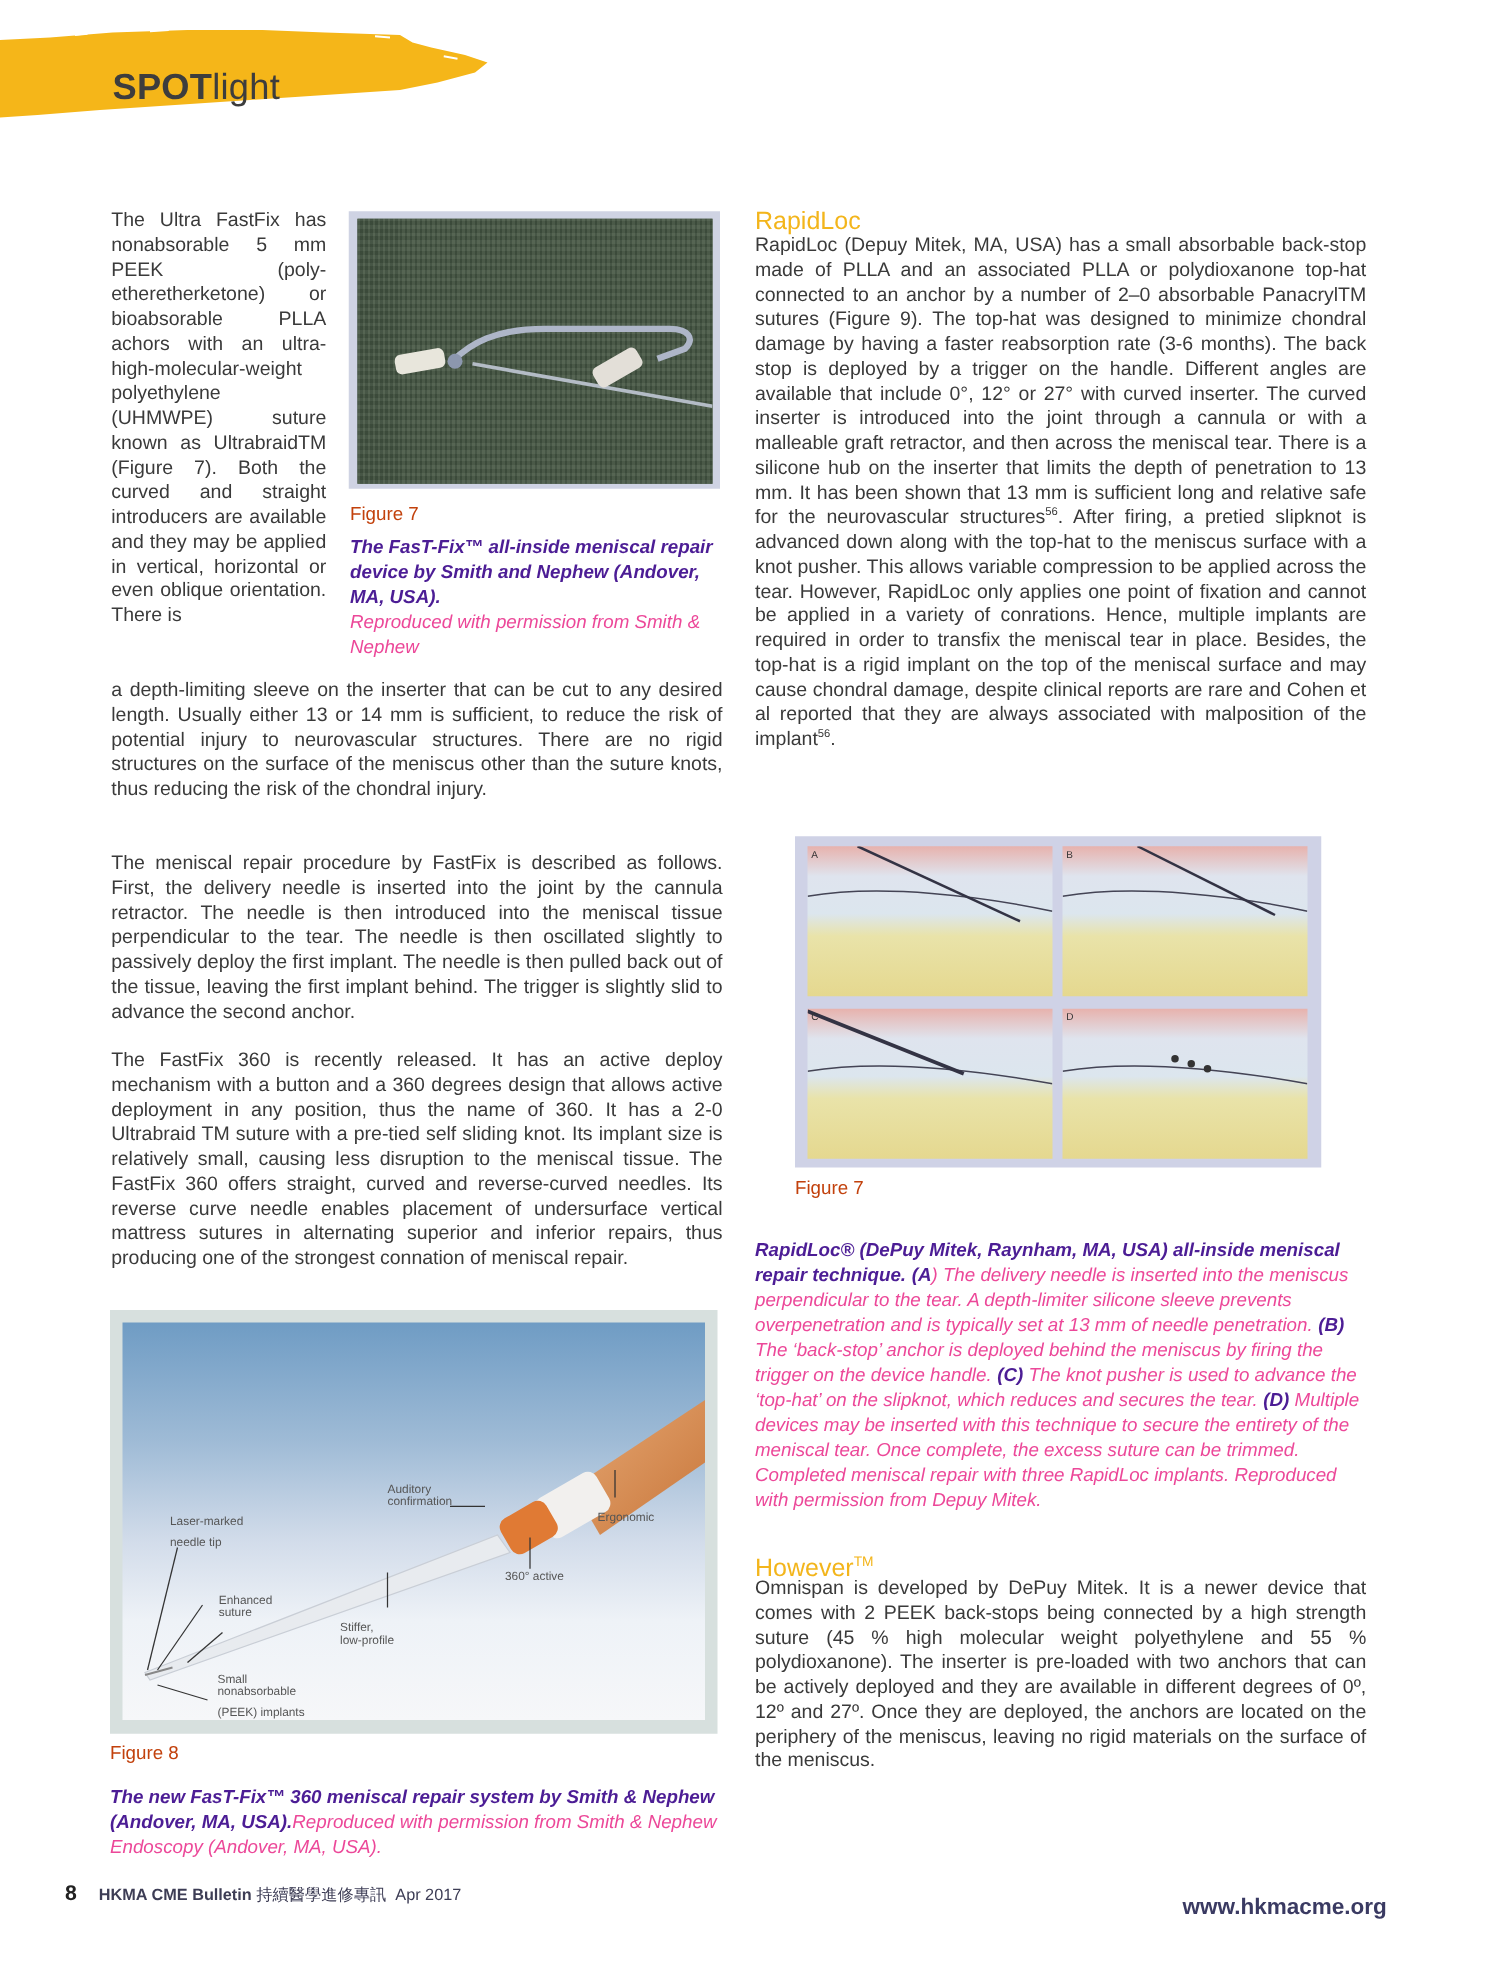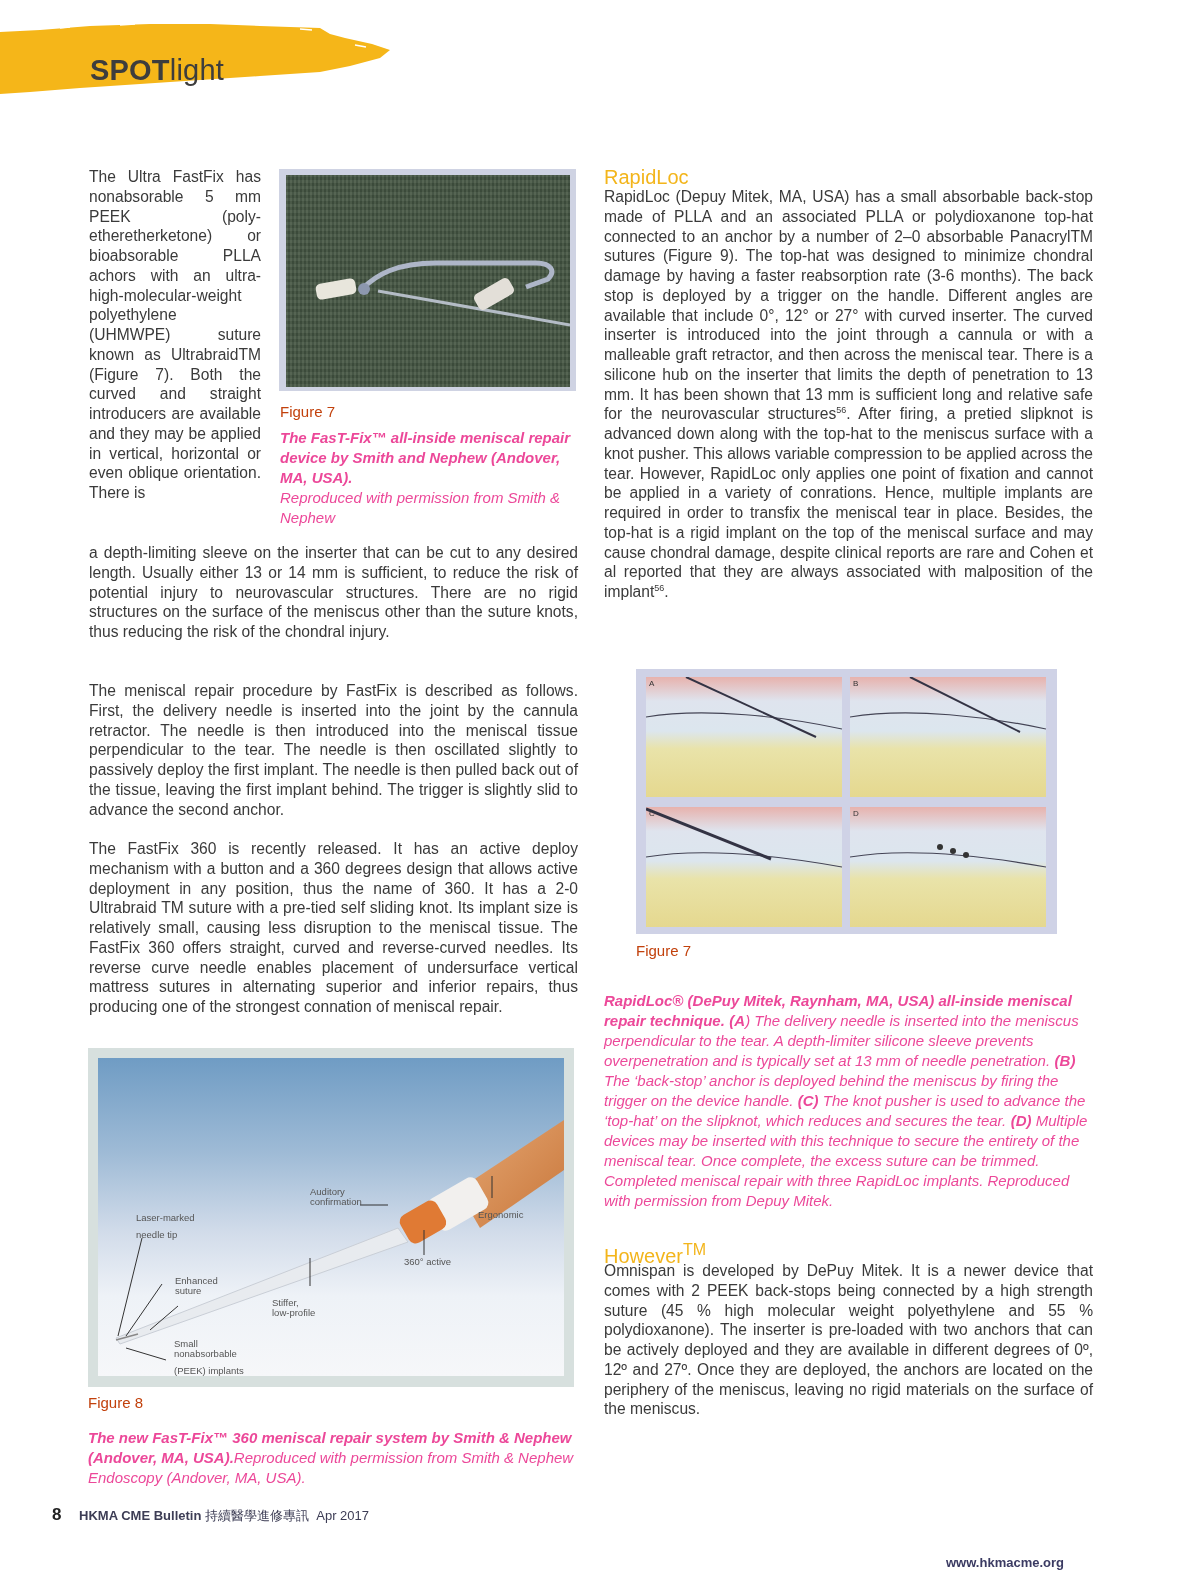--- a/index.html
+++ b/index.html
@@ -17,21 +17,21 @@
 
     .fig7 { position: absolute; left: 279px; top: 169px; width: 297px; height: 222px; background: #cfd3e3; }
     .fig7-inner { position: absolute; left: 7px; top: 6px; width: 284px; height: 212px;
                   background: repeating-linear-gradient(90deg, #4f5f4c 0 2px, #3f4f3e 2px 4px),
                               #485845; }
     .fig7-inner::after { content: ""; position: absolute; inset: 0;
                   background: repeating-linear-gradient(0deg, rgba(255,255,255,0.04) 0 3px, rgba(0,0,0,0.06) 3px 6px); }
     .fig7-inner svg { position: absolute; left: 0; top: 0; z-index: 2; }
 
     .caption-label { font-size: 15px; color: #c2410c; }
-    .caption-bold { font-size: 15px; font-weight: 700; font-style: italic; color: #ec4899; line-height: 20px; }
+    .caption-bold { font-size: 15px; font-weight: 700; font-style: italic; color: #4c1d95; line-height: 20px; }
     .caption-it { font-size: 15px; font-style: italic; color: #ec4899; line-height: 20px; }
 
     .fig7-cap { position: absolute; left: 280px; top: 403px; width: 296px; }
 
     .cont-text { position: absolute; left: 89px; top: 543px; width: 489px; }
     .para2 { position: absolute; left: 89px; top: 681px; width: 489px; }
     .para3 { position: absolute; left: 89px; top: 839px; width: 489px; }
 
     .fig8 { position: absolute; left: 88px; top: 1048px; width: 486px; height: 339px; background: #d7e0de; }
     .fig8-inner { position: absolute; left: 10px; top: 10px; width: 466px; height: 318px;
@@ -46,27 +46,27 @@
     .rapid-text { position: absolute; left: 604px; top: 187px; width: 489px; }
 
     .fig9 { position: absolute; left: 636px; top: 669px; width: 421px; height: 265px; background: #cfd2e6; }
     .fig9 .panel { position: absolute; width: 196px; height: 120px; overflow: hidden;
                    background: linear-gradient(180deg, #e7b2ad 0%, #dfe4ee 20%, #dce6ee 45%, #e9e3a9 60%, #e5d88f 100%); }
     .fig9 .panel svg { position: absolute; left: 0; top: 0; }
     .fig9-cap-label { position: absolute; left: 636px; top: 942px; }
     .fig9-cap { position: absolute; left: 604px; top: 991px; width: 489px; }
 
     .sec-omni { position: absolute; left: 604px; top: 1239px; }
-    .sec-omni sup { font-size: 16px; }
+    .sec-omni sup { font-size: 11px; }
     .omni-text { position: absolute; left: 604px; top: 1261px; width: 489px; }
 
     .footer-left { position: absolute; left: 52px; top: 1505px; font-size: 13px; color: #3d3d55; }
     .footer-left .pg { font-size: 17px; font-weight: 700; color: #222; margin-right: 14px; }
     .footer-left b { font-weight: 700; }
-    .footer-right { position: absolute; left: 946px; top: 1515px; font-size: 13px; font-weight: 700; color: #3a3a62; margin-top: 40px; }
+    .footer-right { position: absolute; left: 946px; top: 1515px; font-size: 18px; font-weight: 700; color: #3a3a62; }
     sup.ref { font-size: 9px; line-height: 0; }
   </style>
 </head>
 <body>
 
 <div class="banner">
   <svg width="395" height="80" viewBox="0 0 395 80">
     <path d="M0 14 L40 12 L90 8 L150 6 L210 6 L260 8 L320 10 L330 16 L345 20 L372 26 L390 32 L380 40 L350 48 L320 54 L260 58 L200 62 L140 66 L80 70 L30 74 L0 76 Z" fill="#f5b619"></path>
     <path d="M60 10 L70 9 M120 7 L135 6 M300 11 L312 12 M355 27 L366 29" stroke="#fff" stroke-width="1.5"></path>
   </svg>

